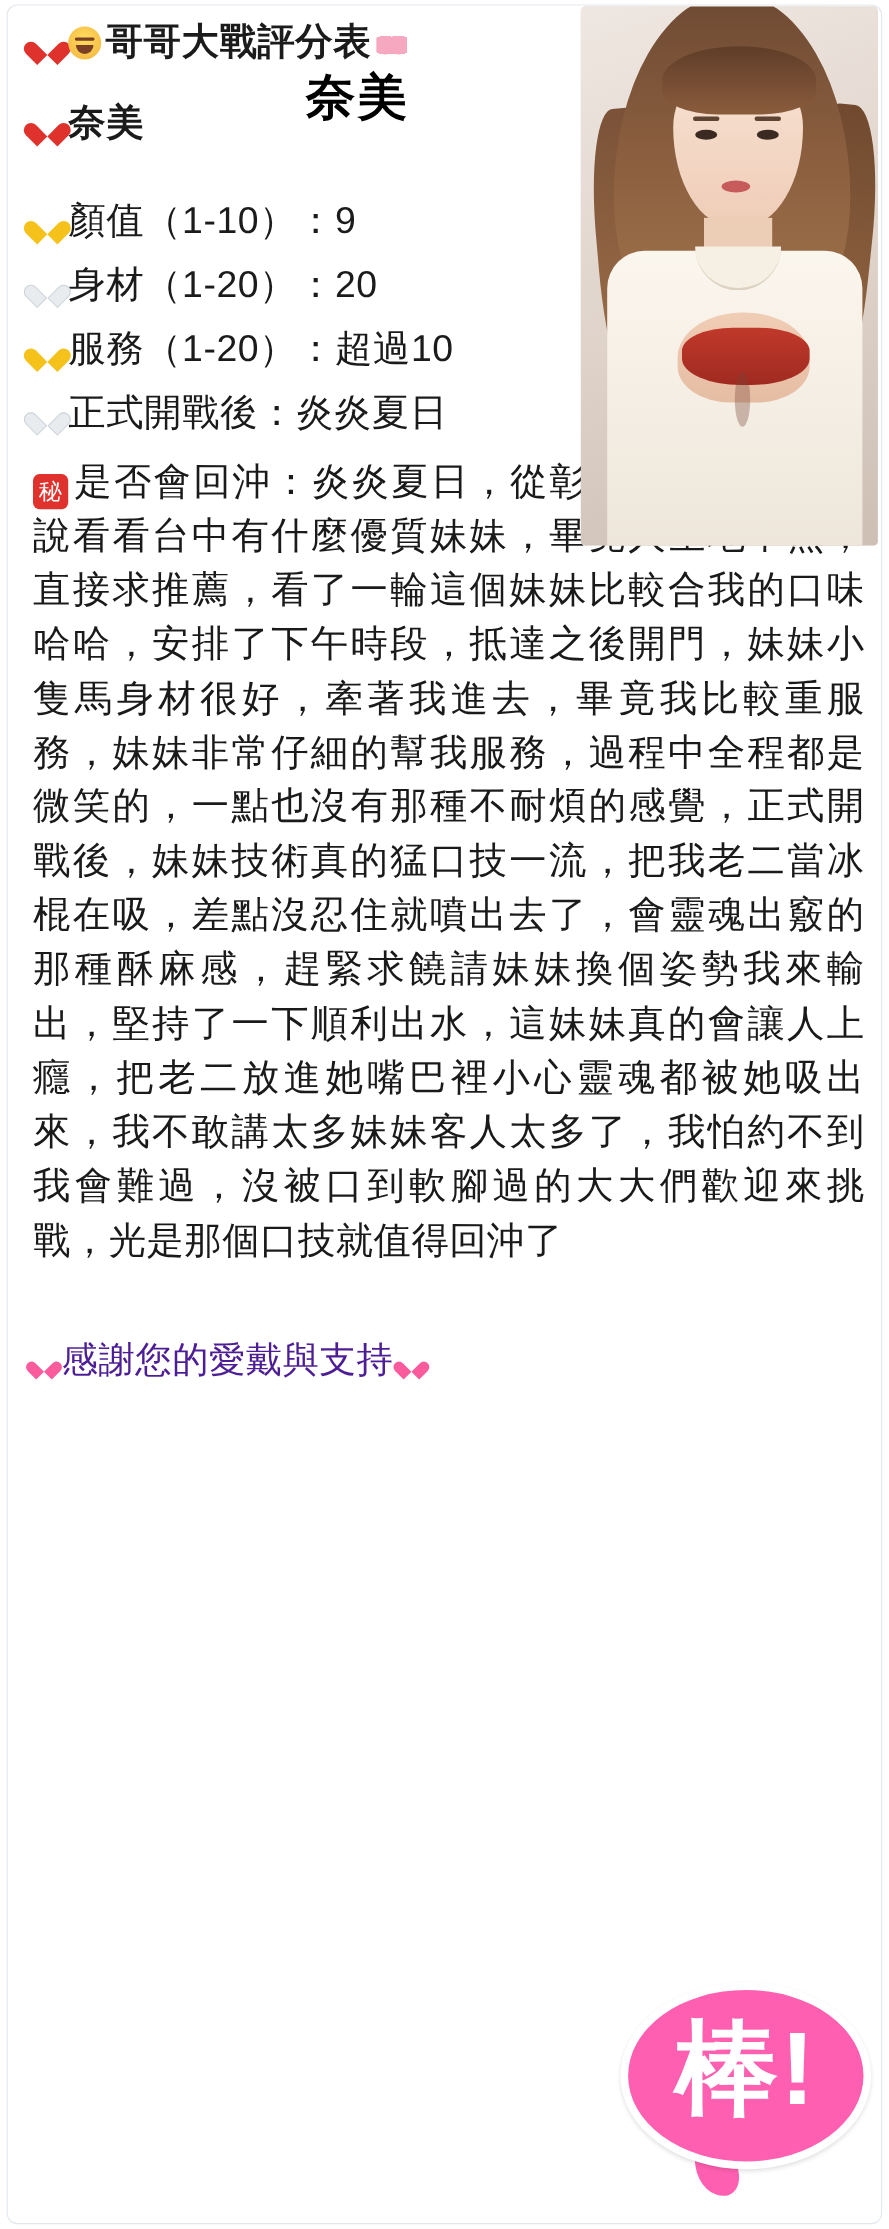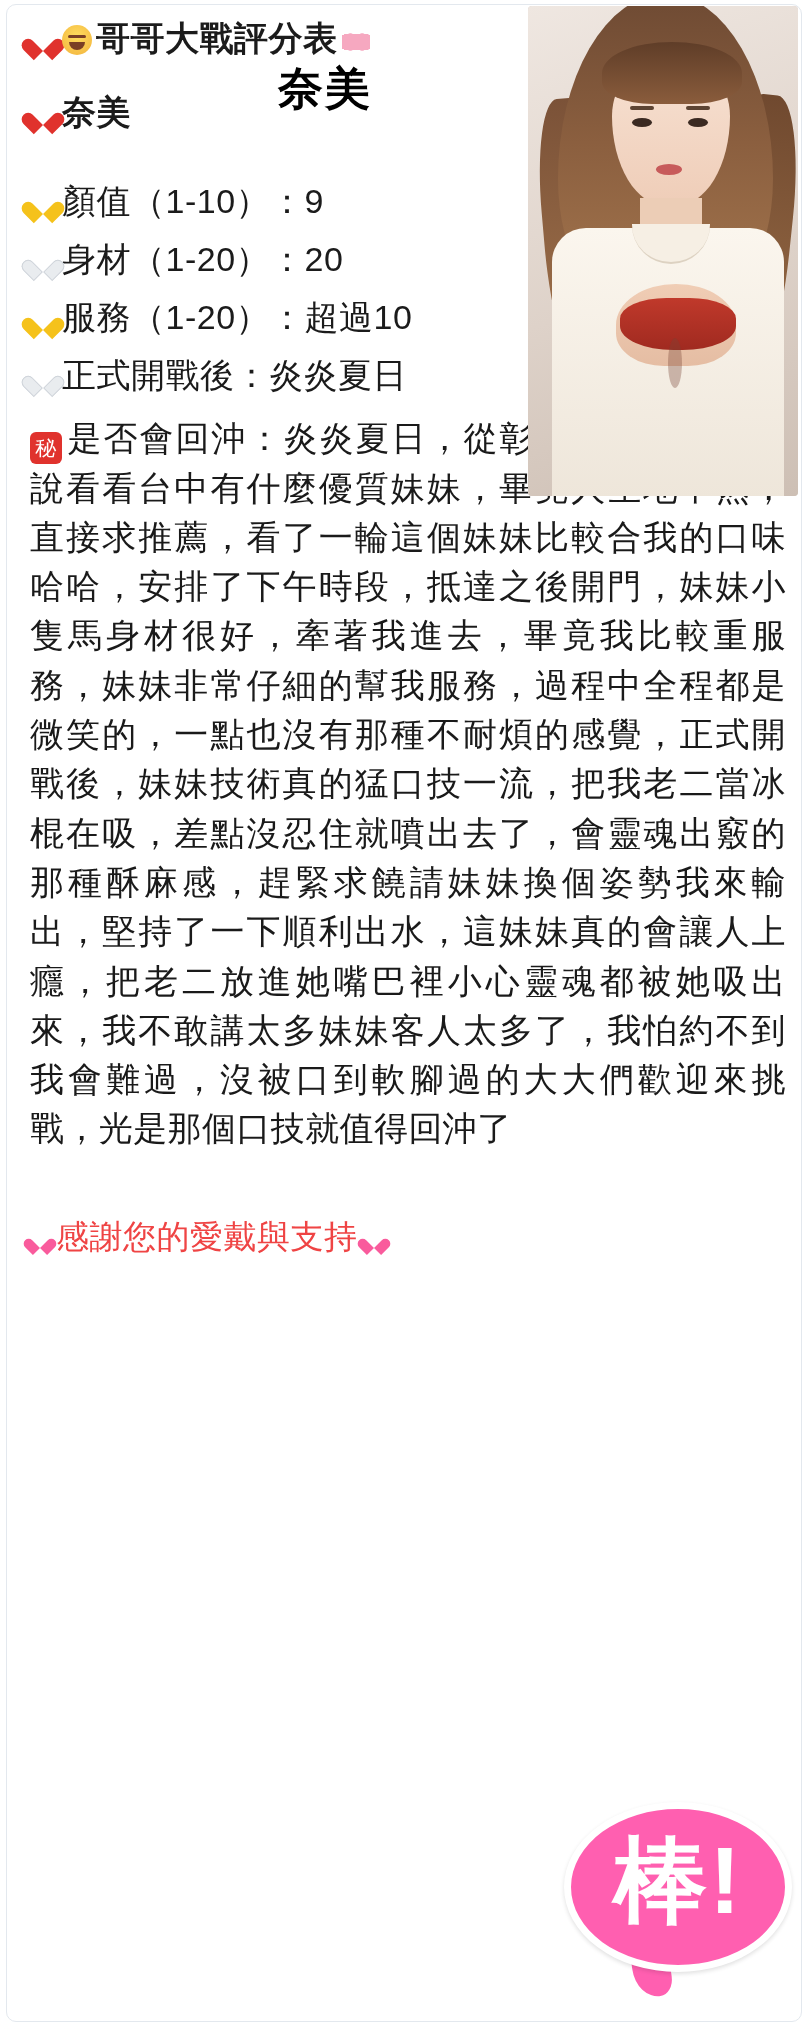--- a/index.html
+++ b/index.html
@@ -317,21 +317,21 @@
     font-size: 34px;
     line-height: 1.45;
     color: #1a1a1a;
     text-align: justify;
     letter-spacing: 0.4px;
     z-index: 2;
   }
   .footer-line {
     margin-top: 60px;
     font-size: 33px;
-    color: #ef4444;
+    color: #4c1d95;
   }
 </style>
 </head>
 <body>
 
 <div id="page">
   <div class="card-frame"></div>
 
   <div class="photo">
     <div class="ph-bg"></div>

